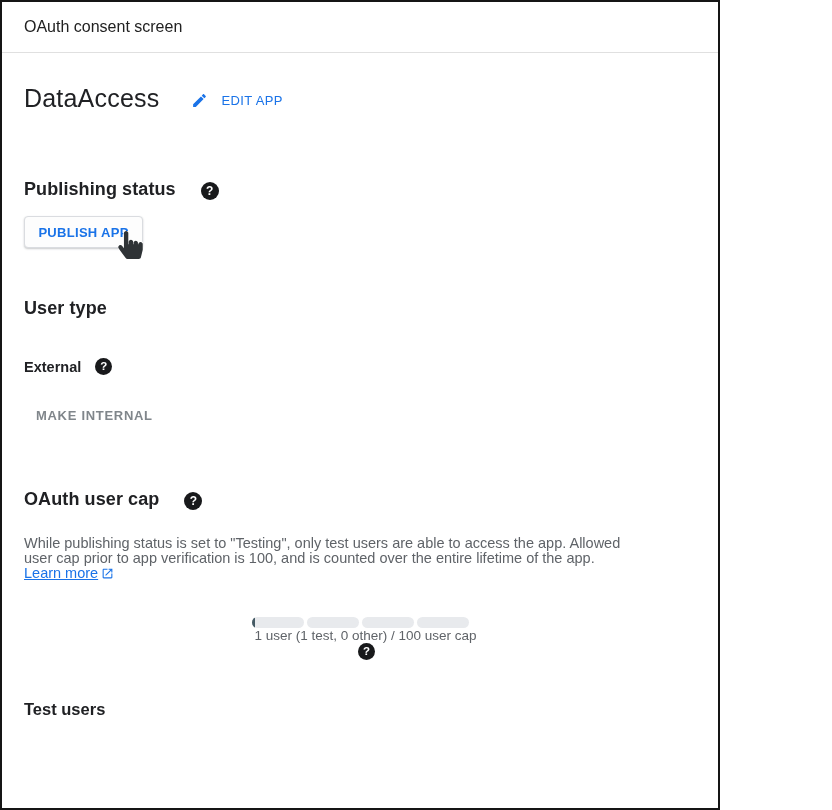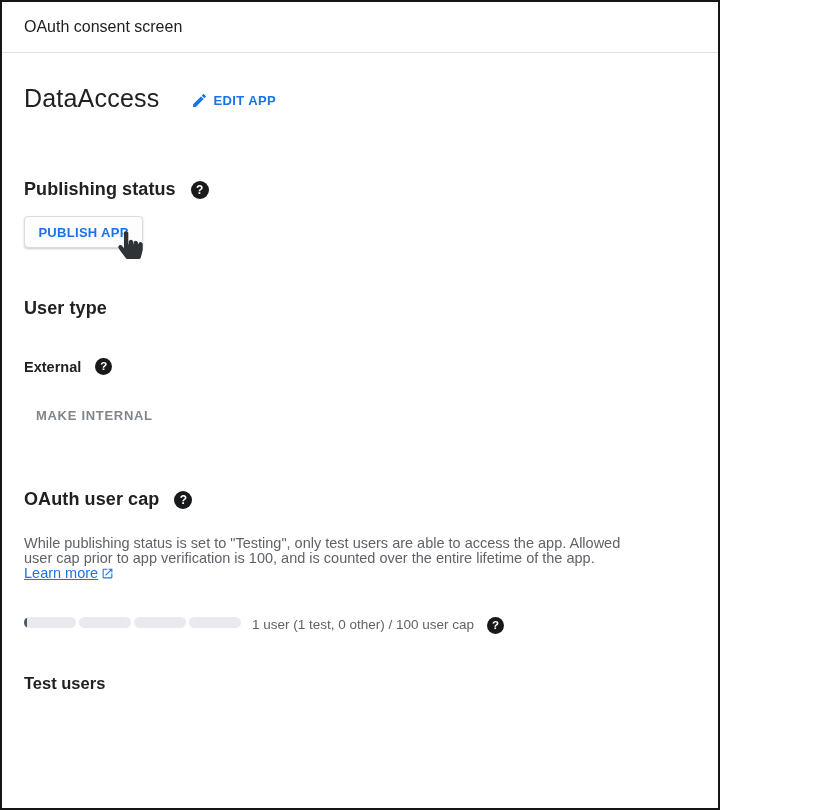--- a/index.html
+++ b/index.html
@@ -34,32 +34,32 @@
 
   .app-row{
     margin-top:31px;
     display:flex;align-items:center;
   }
   .app-name{
     font-size:25px;font-weight:400;color:var(--heading);
     letter-spacing:.2px;
   }
   .edit-app-btn{
-    display:inline-flex;align-items:center;gap:5px;
+    display:inline-flex;align-items:center;gap:13px;
     margin-left:26px;margin-top:4px;
     background:none;border:none;cursor:pointer;
     color:var(--accent);
     font-family:inherit;
-    font-size:13px;font-weight:700;letter-spacing:.4px;
+    font-size:13px;font-weight:400;letter-spacing:.4px;
     padding:4px 6px;
   }
   .edit-app-btn svg{display:block;}
 
   .section-heading{
-    display:flex;align-items:center;gap:15px;
+    display:flex;align-items:flex-end;gap:25px;
     font-size:18px;font-weight:700;color:var(--heading);
     letter-spacing:.1px;
   }
   .heading-publishing{margin-top:66px;}
   .heading-usertype{margin-top:50px;}
   .heading-usercap{margin-top:58px;}
 
   .help-icon{
     width:17px;height:17px;border-radius:50%;
     background:#18191b;color:#fff;
@@ -118,21 +118,21 @@
   .learn-more-link{
     color:var(--accent);
     text-decoration:underline;
     cursor:pointer;
     white-space:nowrap;
   }
   .external-icon{vertical-align:-2px;margin-left:3px;}
 
   .usage-row{
     margin-top:34px;
-    display:flex;
+    display:flex;align-items:center;flex-direction:column;
   }
   .progress-bar{
     display:flex;gap:3px;
     width:217px;height:11px;
     flex:0 0 auto;
   }
   .progress-seg{
     flex:1;height:11px;
     background:var(--track);
     border-radius:6px;

